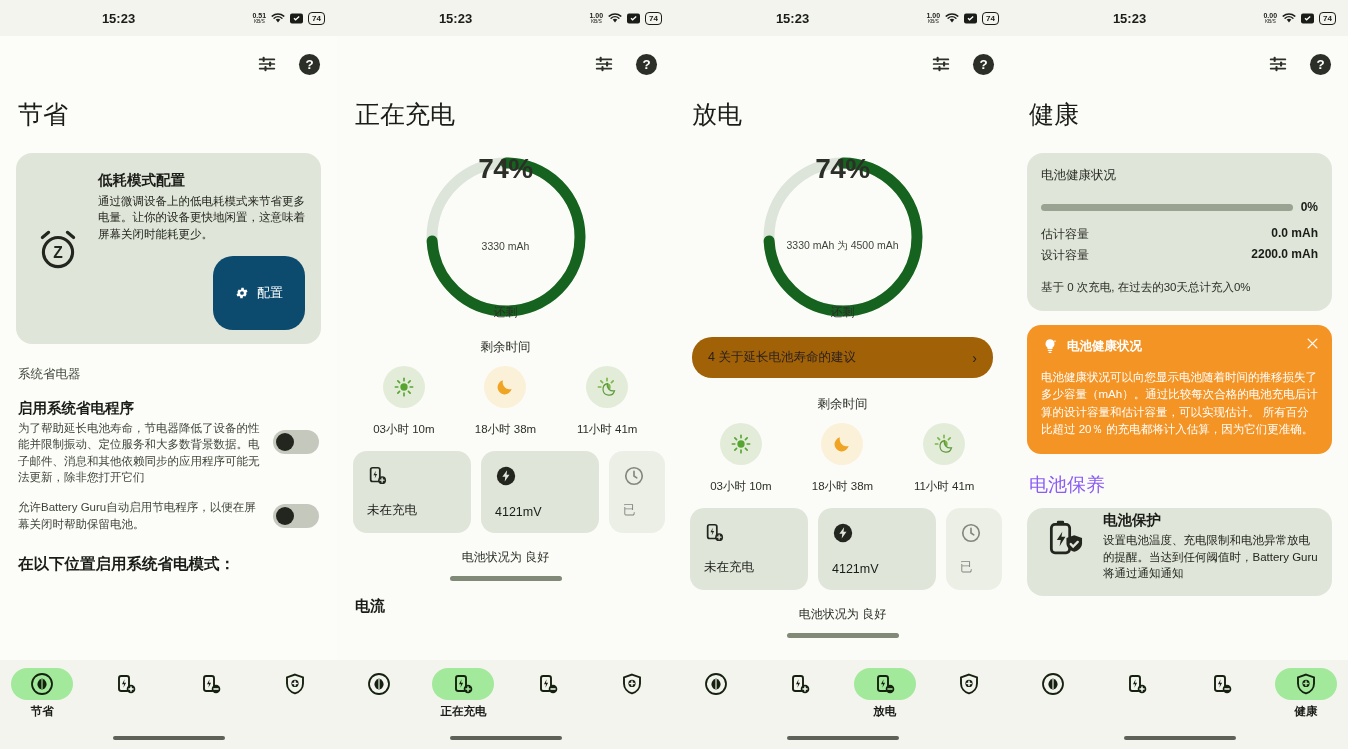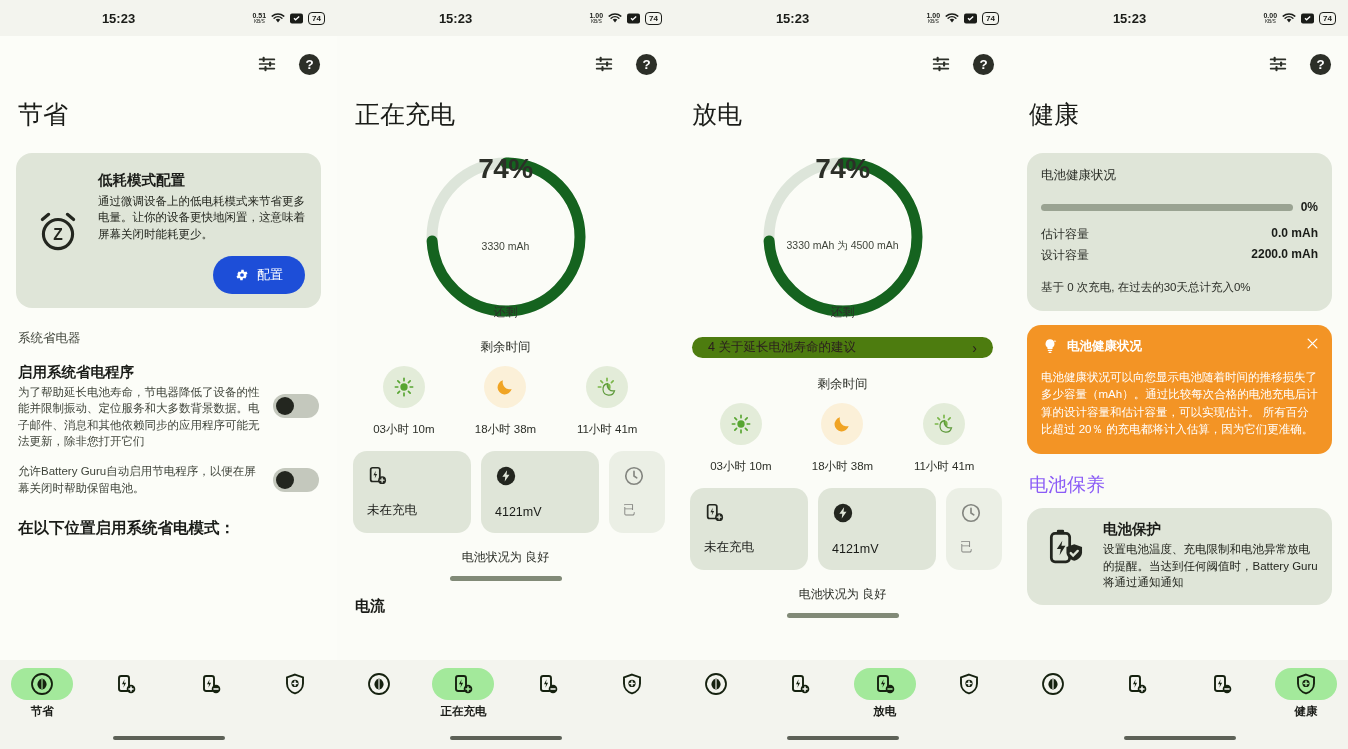--- a/index.html
+++ b/index.html
@@ -71,22 +71,22 @@
   .card {
     background: #dfe5d8; border-radius: 16px;
   }
   .tip-card { display: flex; padding: 18px 16px 14px 14px; gap: 12px; }
   .tip-icon { flex: 0 0 56px; display: flex; align-items: center; justify-content: center; }
   .tip-body { flex: 1; }
   .tip-title { font-size: 14.5px; font-weight: bold; color: #1a1c18; margin-bottom: 3px; }
   .tip-text { font-size: 11.5px; line-height: 1.42; color: #24271f; }
   .tip-btnrow { display: flex; justify-content: flex-end; margin-top: 14px; }
   .btn-filled {
-    background: #1d4ed8; color: #ffffff; border: none;
-    border-radius: 20px; padding: 10px 22px;
+    background: #0c4a6e; color: #ffffff; border: none;
+    border-radius: 20px; padding: 28px 22px;
     font-size: 13px; font-family: inherit;
     display: inline-flex; align-items: center; gap: 8px; cursor: pointer;
   }
 
   .section-label {
     font-size: 12.5px; color: #3e4339; margin: 22px 2px 12px 2px;
   }
   .pref-row {
     display: flex; align-items: center; gap: 10px;
     padding: 4px 2px 10px 2px;
@@ -115,23 +115,23 @@
   .ring-center {
     position: absolute; inset: 0;
     display: flex; flex-direction: column; align-items: center; justify-content: space-between;
   }
   .ring-pct { font-size: 28px; font-weight: bold; color: #2c2f28; letter-spacing: -0.5px; }
   .ring-sub { font-size: 10.5px; color: #3e4339; margin-top: 3px; }
   .ring-sub2 { font-size: 12px; color: #2c2f28; margin-top: 1px; }
 
   
   .advice-pill {
-    background: #4d7c0f; border-radius: 20px;
+    background: #a16207; border-radius: 20px;
     display: flex; align-items: center; justify-content: space-between;
-    padding: 2px 16px; margin: 16px 2px 0 2px; cursor: pointer;
+    padding: 12px 16px; margin: 16px 2px 0 2px; cursor: pointer;
   }
   .advice-text { font-size: 12.5px; color: #2b201e; }
   .chev { font-size: 14px; color: #2b201e; }
 
   
   .rt-title { text-align: center; font-size: 12.5px; color: #2c2f28; margin: 18px 0 10px; }
   .rt-row { display: flex; justify-content: space-around; }
   .rt-item { display: flex; flex-direction: column; align-items: center; gap: 14px; width: 33%; }
   .rt-bubble {
     width: 42px; height: 42px; border-radius: 50%;
@@ -174,21 +174,21 @@
     background: #f39425; border-radius: 14px; padding: 12px 14px 16px;
     margin-top: 14px; position: relative;
   }
   .notice-head { display: flex; align-items: center; gap: 8px; }
   .notice-title { font-size: 12.5px; font-weight: bold; color: #ffffff; }
   .notice-close { position: absolute; right: 12px; top: 11px; cursor: pointer; }
   .notice-body { font-size: 11.5px; line-height: 1.5; color: #ffffff; margin-top: 14px; }
 
   
   .maint-title { font-size: 19px; color: #8b5cf6; margin: 18px 2px 10px; }
-  .maint-card { display: flex; gap: 12px; padding: 12px 14px 14px; }
+  .maint-card { display: flex; gap: 12px; padding: 3px 14px 14px; }
   .maint-icon { flex: 0 0 50px; display: flex; align-items: flex-start; justify-content: center; padding-top: 6px; }
   .maint-title2 { font-size: 14.5px; font-weight: bold; color: #1a1c18; margin-bottom: 2px; }
   .maint-text { font-size: 11.5px; line-height: 1.45; color: #24271f; }
 
   
   .bottomnav {
     flex: 0 0 89px; height: 89px;
     background: #f3f4ee;
     display: flex; align-items: flex-start; justify-content: space-around;
     padding-top: 8px; position: relative;

